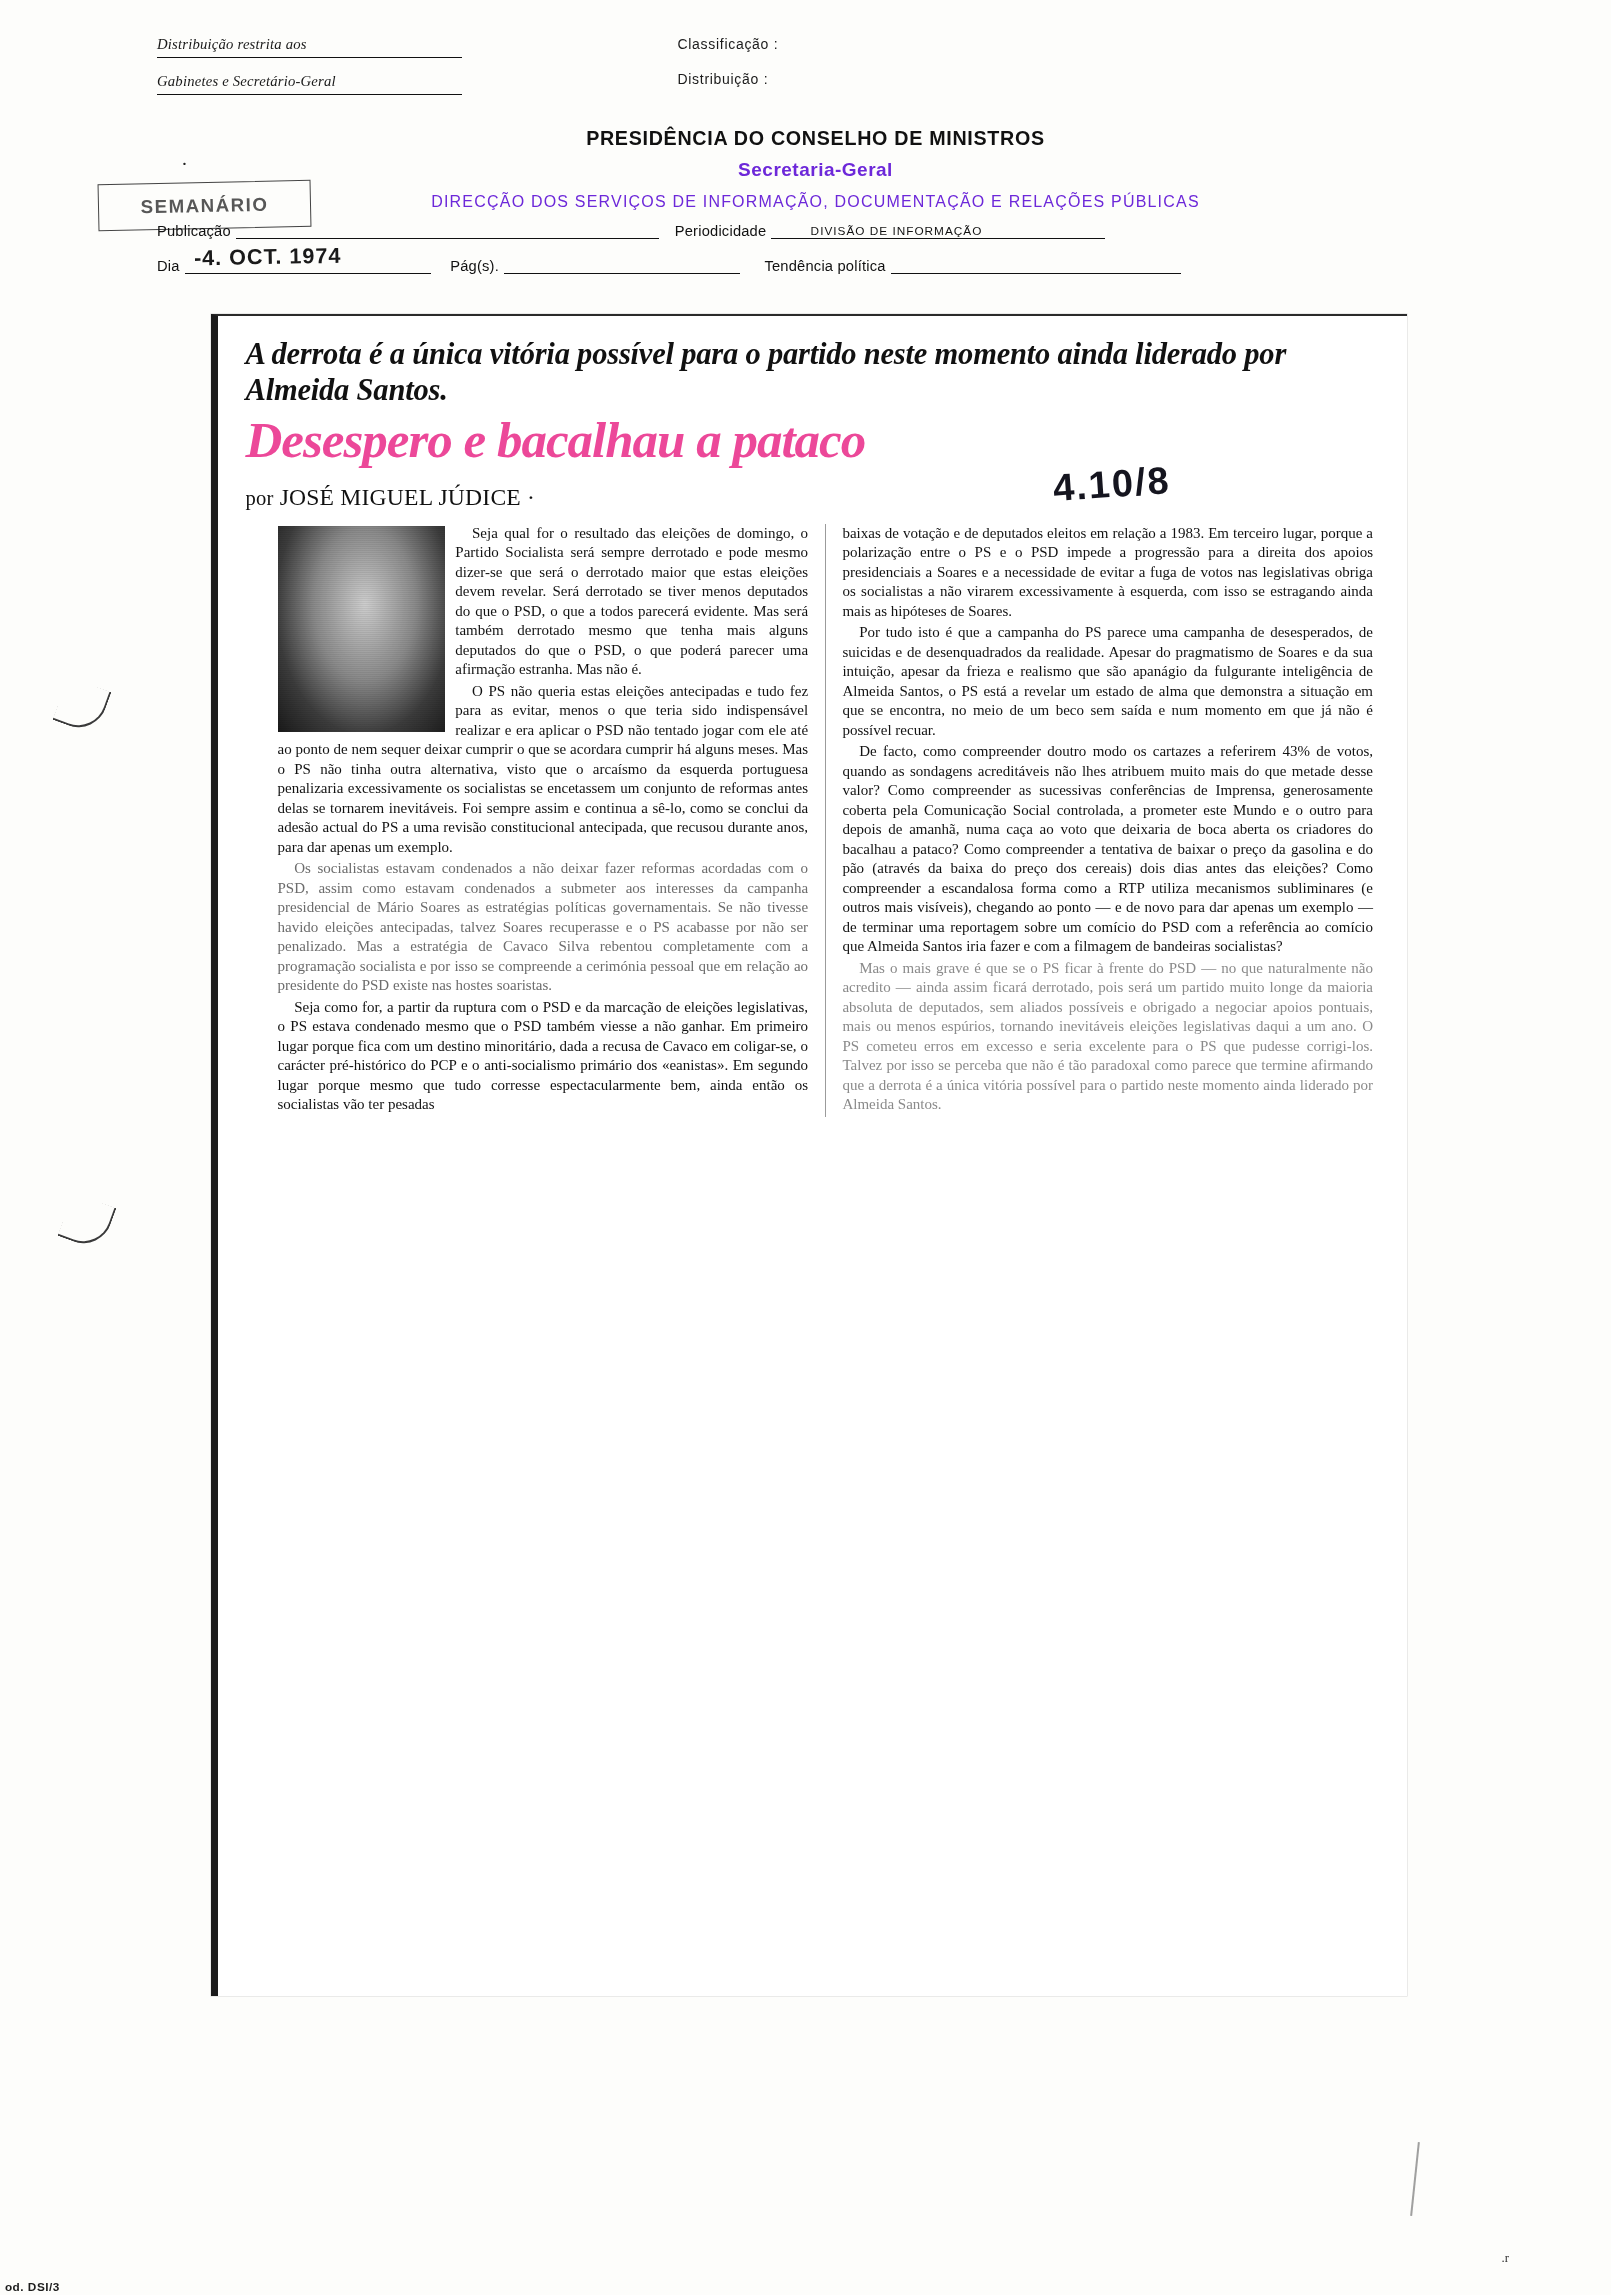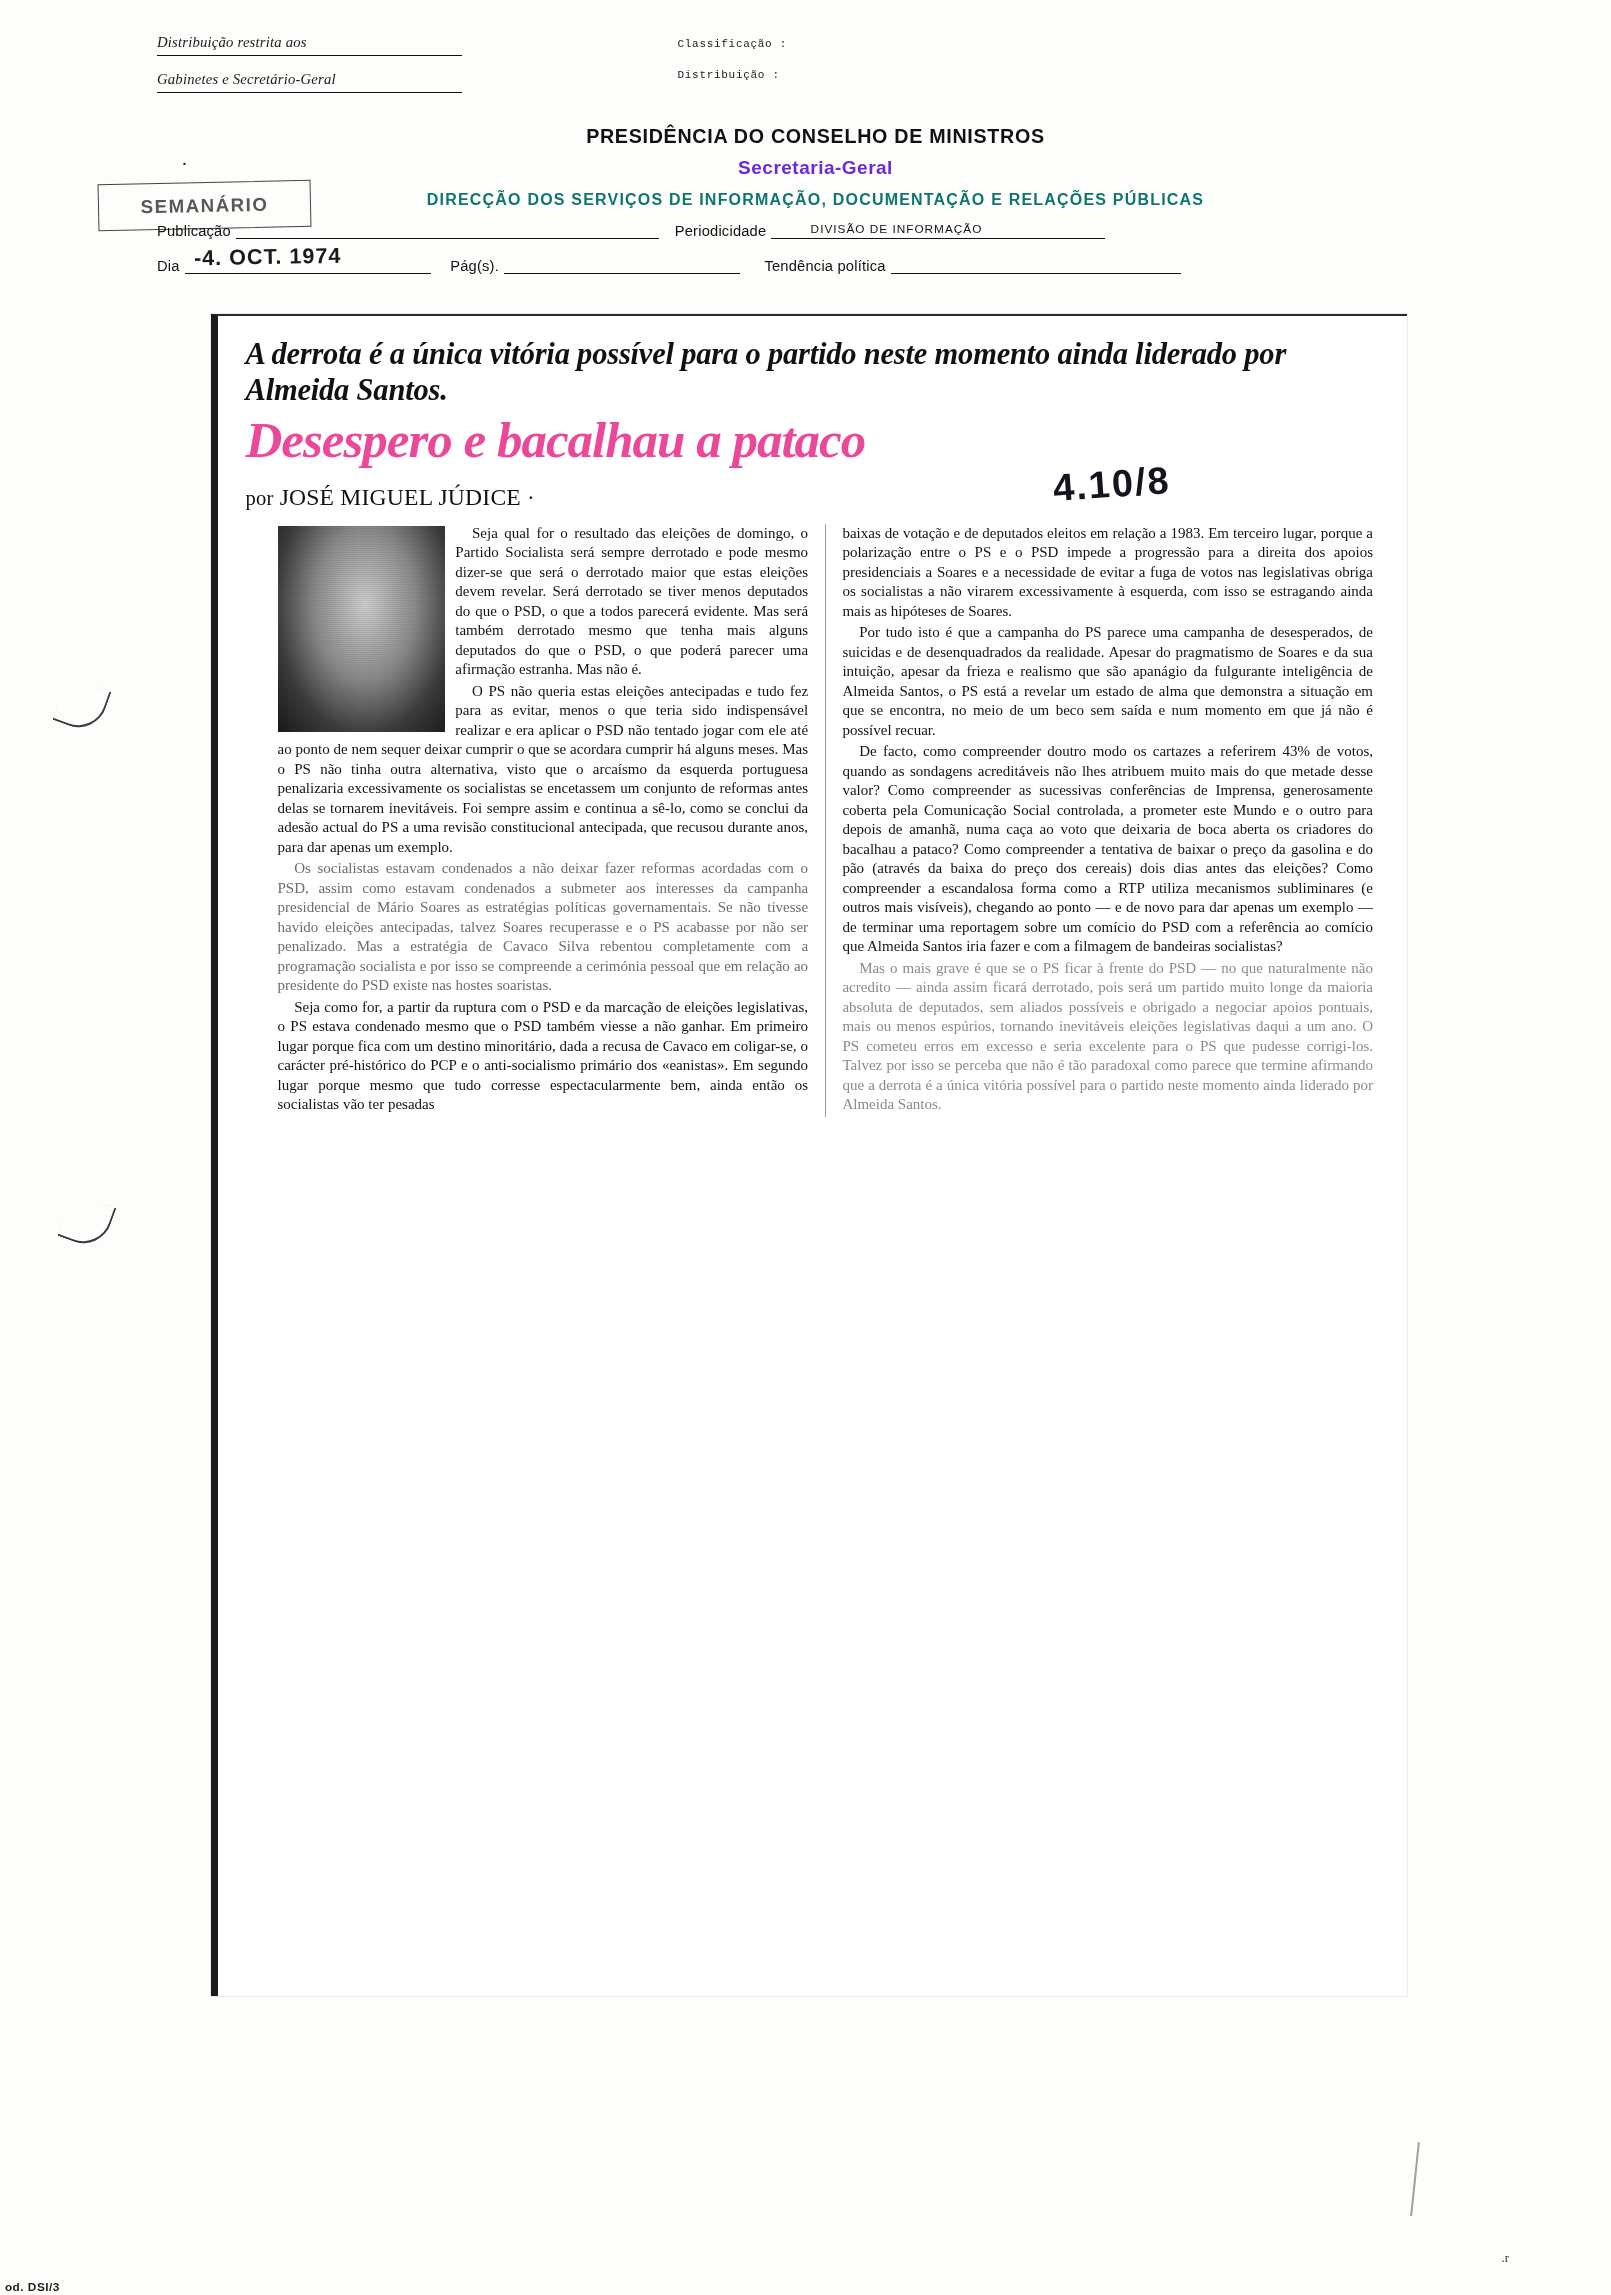--- a/index.html
+++ b/index.html
@@ -45,22 +45,22 @@
     padding-bottom: 4px;
     width: 305px;
     margin-bottom: 15px;
     color: #1a1a1a;
   }
   .class-block {
     margin-left: 29.5px;
     padding-top: 2px;
   }
   .class-line {
-    font-family: Liberation Mono, monospace;
-    font-size: 11px;
+    font-family: Liberation Sans, sans-serif;
+    font-size: 14px;
     letter-spacing: 0.7px;
     margin-bottom: 18.7px;
     color: #1a1a1a;
   }
 
   .org-title {
     text-align: center;
     font-family: "Liberation Sans", sans-serif;
     font-weight: bold;
     font-size: 19.7px;
@@ -76,23 +76,22 @@
     letter-spacing: 0.5px;
     margin-top: 9.8px;
     color: #6d28d9;
   }
   .org-dir {
     text-align: center;
     font-family: "Liberation Sans", sans-serif;
     font-size: 16px;
     letter-spacing: 1.2px;
     margin-top: 11.8px;
-    color: #0f766e;
+    color: #6d28d9;
     white-space: nowrap;
-    font-weight: bold;
   }
   .org-div {
     text-align: center;
     font-family: "Liberation Sans", sans-serif;
     font-size: 11.8px;
     letter-spacing: 1px;
     margin-top: 12.8px;
     margin-left: 162px;
     color: #111;
   }

